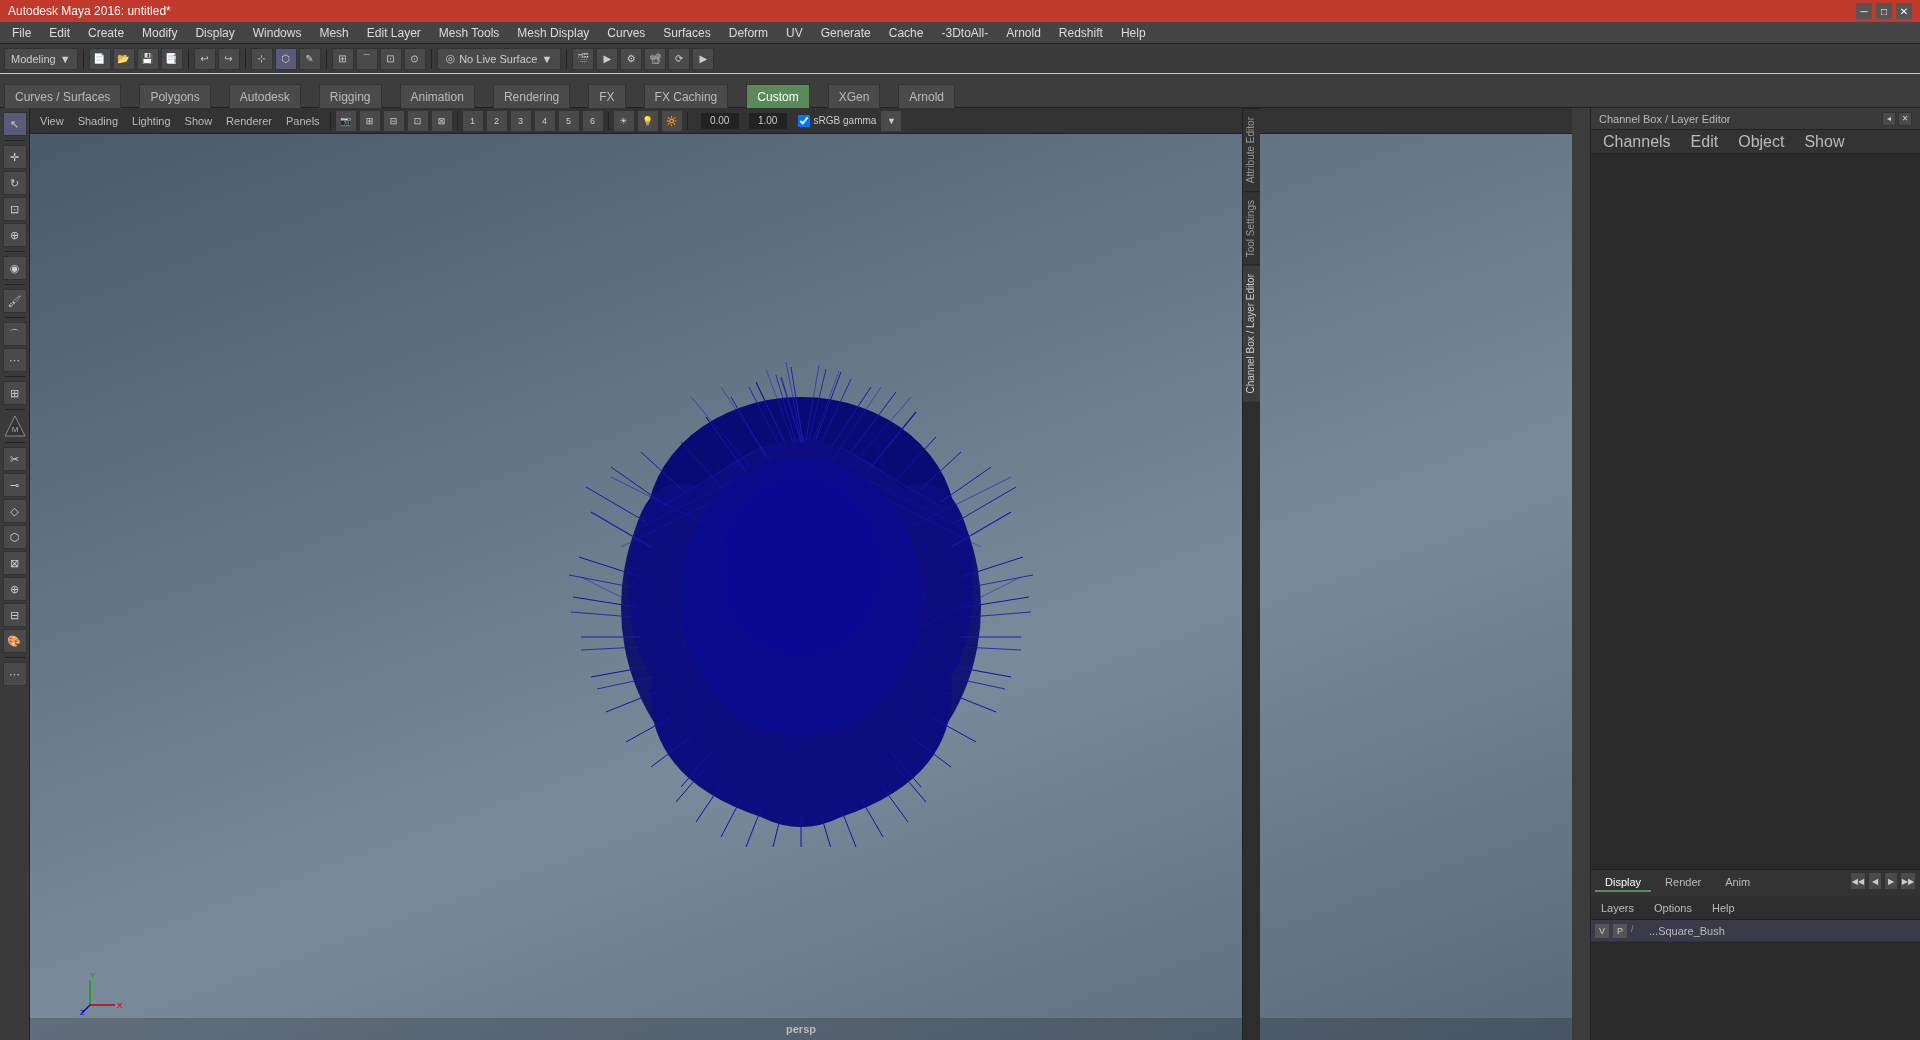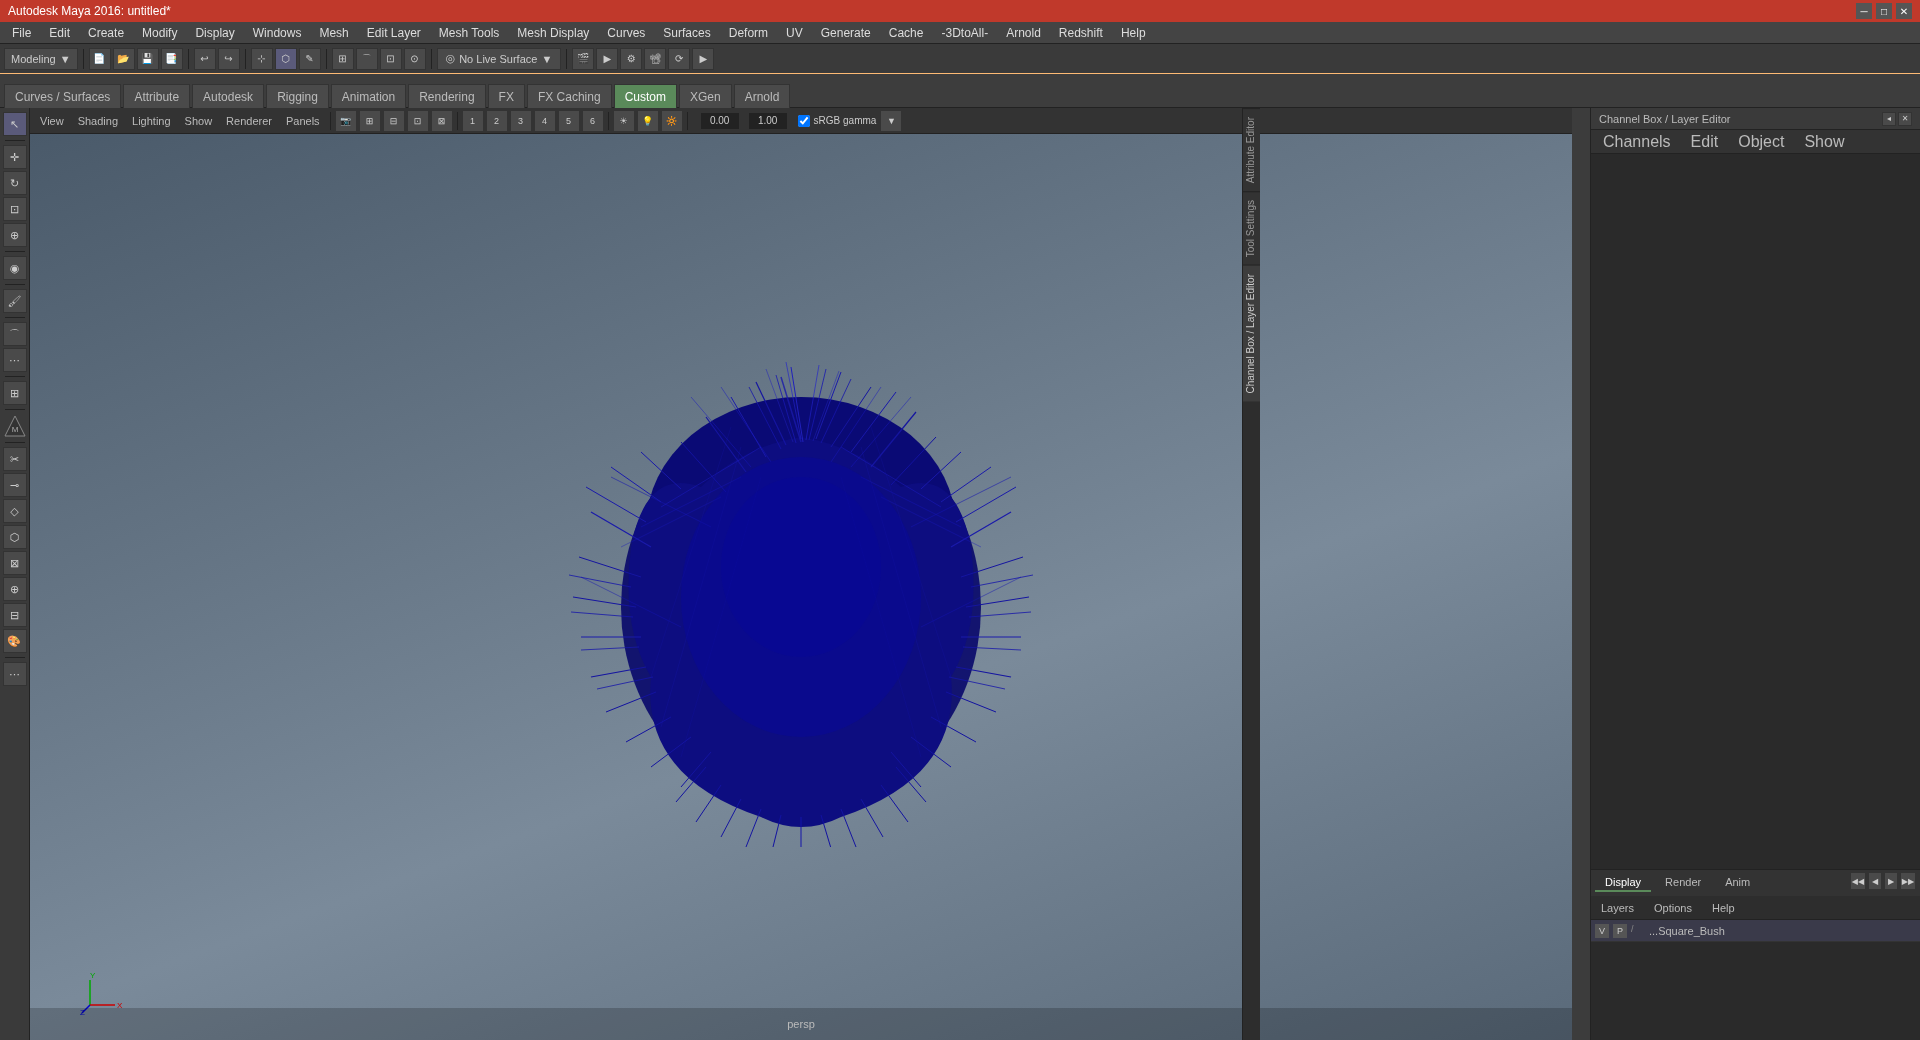--- a/index.html
+++ b/index.html
@@ -341,23 +341,23 @@
   <div class="toolbar-separator"></div>
   <div class="toolbar-btn">🎬</div>
   <div class="toolbar-btn">▶</div>
   <div class="toolbar-btn">⚙</div>
   <div class="toolbar-btn">📽</div>
   <div class="toolbar-btn">⟳</div>
   <div class="toolbar-btn">▶</div>
 </div>
 
 <div id="shelf">
-  <div style="display:flex;align-items:center;gap:2px;margin-top:12px;">
+  <div style="display:flex;align-items:center;gap:18px;margin-top:12px;">
     <div class="shelf-tab">Curves / Surfaces</div>
-    <div class="shelf-tab">Attribute</div>
+    <div class="shelf-tab">Polygons</div>
     <div class="shelf-tab">Autodesk</div>
     <div class="shelf-tab">Rigging</div>
     <div class="shelf-tab">Animation</div>
     <div class="shelf-tab">Rendering</div>
     <div class="shelf-tab">FX</div>
     <div class="shelf-tab">FX Caching</div>
     <div class="shelf-tab active">Custom</div>
     <div class="shelf-tab">XGen</div>
     <div class="shelf-tab">Arnold</div>
   </div>
@@ -553,21 +553,21 @@
         <svg width="45" height="45" viewBox="0 0 45 45">
           <line x1="10" y1="35" x2="10" y2="10" stroke="#00aa00" stroke-width="1.5"></line>
           <line x1="10" y1="35" x2="35" y2="35" stroke="#cc0000" stroke-width="1.5"></line>
           <line x1="10" y1="35" x2="2" y2="43" stroke="#0000cc" stroke-width="1.5"></line>
           <text x="10" y="8" fill="#00aa00" font-size="8">Y</text>
           <text x="37" y="38" fill="#cc0000" font-size="8">X</text>
           <text x="0" y="43" fill="#0000cc" font-size="8" dy="2">Z</text>
         </svg>
       </div>
 
-      <div id="viewport-bottom" style="position:absolute;bottom:0;left:0;right:0;height:32px;display:flex;align-items:center;justify-content:center;background:rgba(0,0,0,0.2);">
+      <div id="viewport-bottom" style="position:absolute;bottom:0;left:0;right:0;height:22px;display:flex;align-items:center;justify-content:center;background:rgba(0,0,0,0.2);font-weight:bold;">
         <span style="font-size:11px;color:#bbb;">persp</span>
       </div>
     </div>
   </div>
 
   <div class="right-edge-tabs" style="position:relative;width:18px;background:#2d2d2d;border-left:1px solid #222;display:flex;flex-direction:column;">
     <div class="edge-tab">Attribute Editor</div>
     <div class="edge-tab">Tool Settings</div>
     <div class="edge-tab" style="background:#3d3d3d;color:#ccc;">Channel Box / Layer Editor</div>
   </div>

